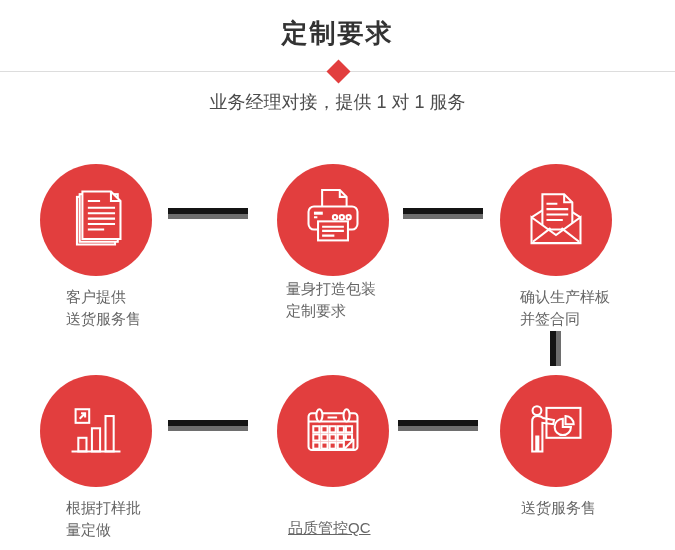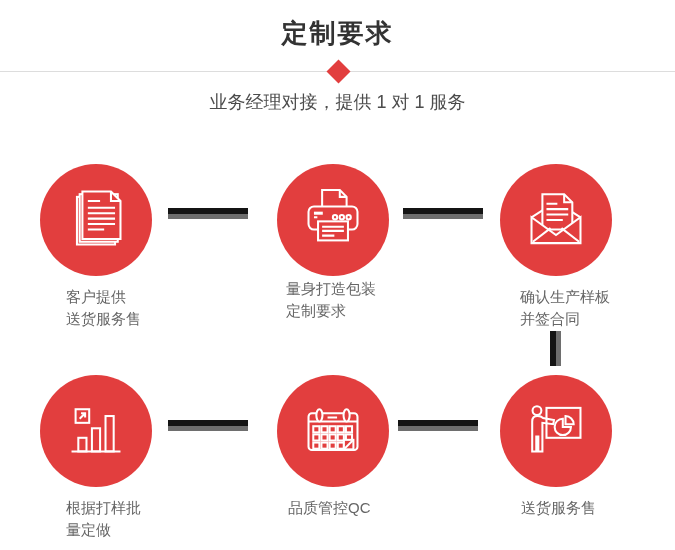--- a/index.html
+++ b/index.html
@@ -20,21 +20,21 @@
   .pos-c4{left:40px;top:375px;} .pos-c5{left:277px;top:375px;} .pos-c6{left:500px;top:375px;}
 
   .icon{width:68px;height:68px;display:block;}
   .st{stroke:#fff;stroke-width:3;fill:none;}
   .stf{stroke:#fff;stroke-width:3;fill:var(--accent,#e23e3e);}
   .dash{stroke:#fff;stroke-width:4.5;fill:none;}
 
   .label{position:absolute;font-size:15px;line-height:22px;color:var(--label,#666);
          text-align:left;white-space:nowrap;}
   .pos-l1{left:66px;top:286px;}  .pos-l2{left:286px;top:278px;} .pos-l3{left:520px;top:286px;}
-  .pos-l4{left:66px;top:497px;}  .pos-l5{left:288px;top:497px;} .pos-l6{left:521px;top:497px;}
+  .pos-l4{left:66px;top:497px;}  .pos-l5{left:288px;top:517px;text-decoration:underline;} .pos-l6{left:521px;top:497px;}
 
   .hbar{position:absolute;width:80px;height:11px;
         background:linear-gradient(to bottom,var(--barDark,#141414) 0 55%,var(--barGray,#6e6e6e) 55% 100%);}
   .vbar{position:absolute;width:11px;height:35px;
         background:linear-gradient(to right,var(--barDark,#141414) 0 55%,var(--barGray,#6e6e6e) 55% 100%);}
   .pos-h1{left:168px;top:208px;} .pos-h2{left:403px;top:208px;}
   .pos-h3{left:168px;top:420px;} .pos-h4{left:398px;top:420px;}
   .pos-v1{left:550px;top:331px;}
 </style>
 </head>

